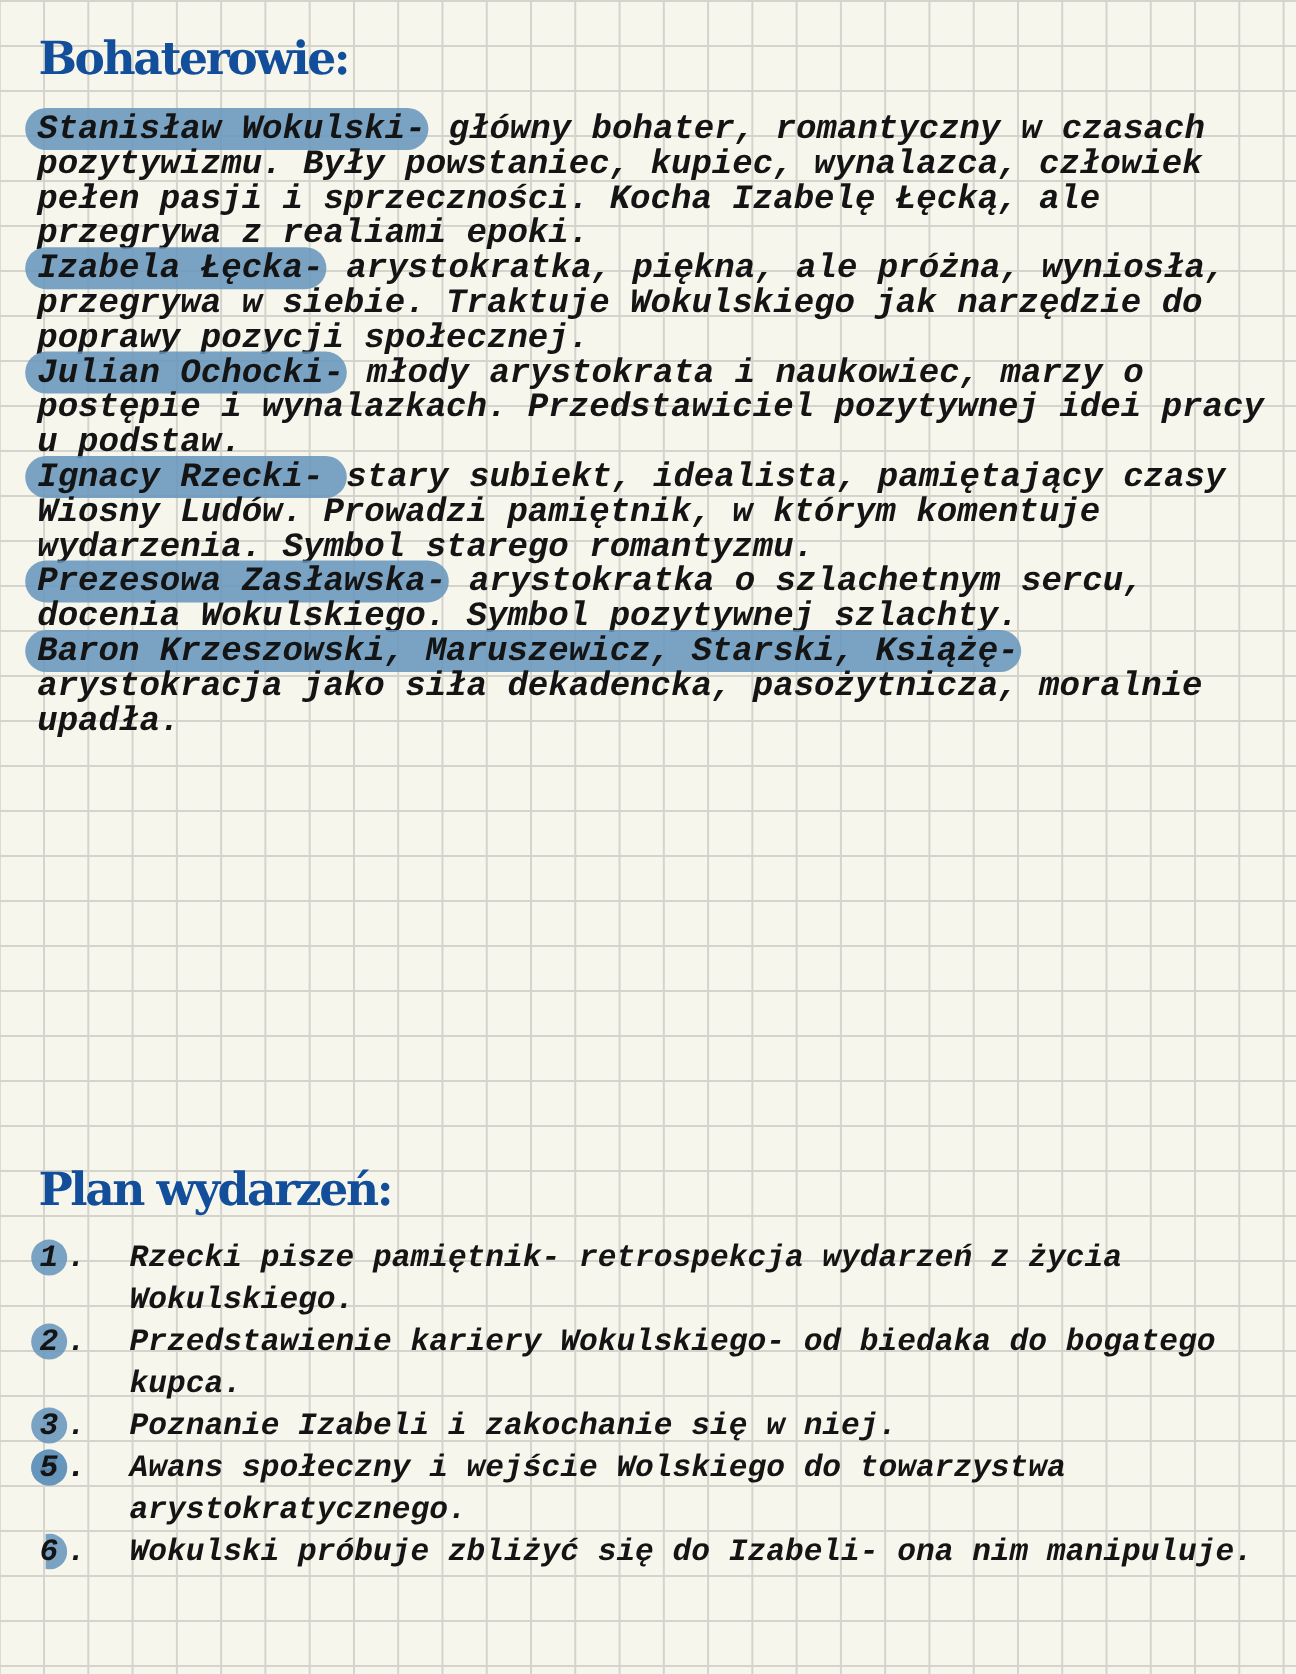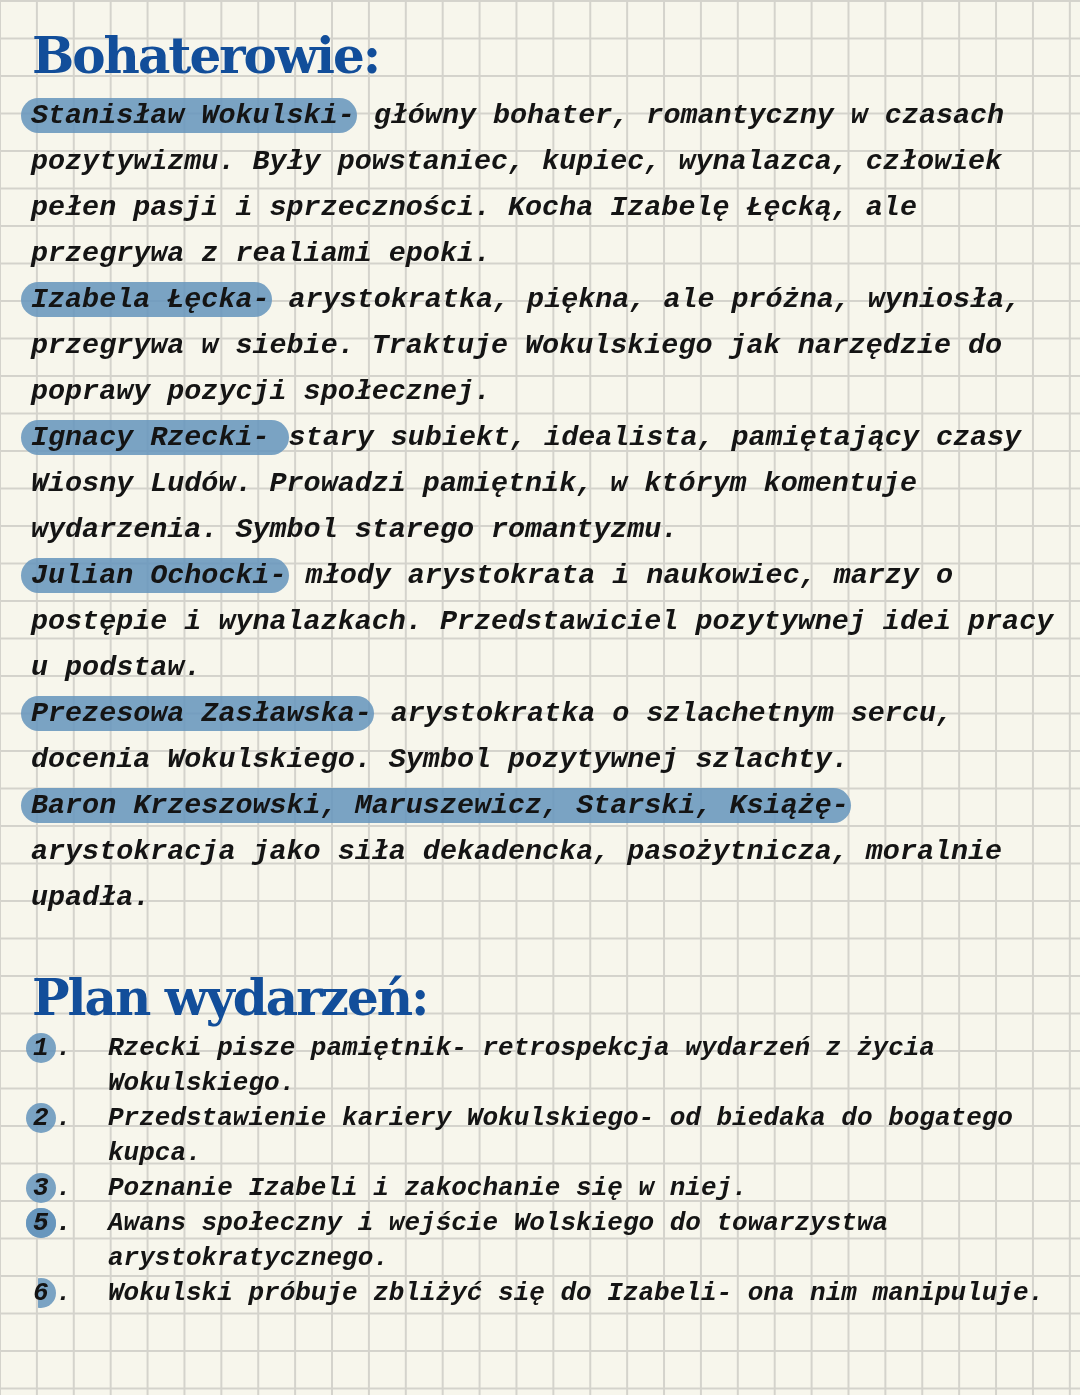--- a/index.html
+++ b/index.html
@@ -9,30 +9,30 @@
       background-image:
         linear-gradient(to right, #d4d3cc 1.5px, transparent 1.5px),
         linear-gradient(to bottom, #d4d3cc 1.5px, transparent 1.5px);
       background-size: 36.9px 37.5px;
       background-position: -1px 0px;
       position: relative;
     }
     .heading {
       position: absolute; left: 32px; margin: 0;
       font-family: "DejaVu Serif", "Liberation Serif", serif;
-      font-weight: bold; color: #124e9a; font-size: 50px;
+      font-weight: bold; color: #124e9a; font-size: 38px;
       letter-spacing: -2px;
     }
     #h1 { top: 26px; }
     #h2 { top: 968px; }
     .chars {
       position: absolute; left: 31px; top: 93px; width: 1030px;
       font-family: "Liberation Mono", "DejaVu Sans Mono", monospace;
       font-style: italic; font-weight: bold; font-size: 28.4px;
-      line-height: 46px; color: #141414;
+      line-height: 29px; color: #141414;
     }
     .char { display: block; margin: 0; }
     .name {
       background: rgba(100,148,188,0.85);
       border-radius: 20px; padding: 1px 2px 1px 2px; margin-left: -10px; padding-left: 10px;
     }
     .plan {
       position: absolute; left: 0; top: 1031px; width: 1080px;
       font-family: "Liberation Mono", "DejaVu Sans Mono", monospace;
       font-style: italic; font-weight: bold; font-size: 26px;
@@ -48,22 +48,22 @@
     .dot { position: absolute; left: 56px; top: 0; }
   </style>
 </head>
 <body>
 
 <h1 id="h1" class="heading">Bohaterowie:</h1>
 
 <div class="chars">
   <p class="char"><span class="name">Stanisław Wokulski-</span><span> główny bohater, romantyczny w czasach pozytywizmu. Były powstaniec, kupiec, wynalazca, człowiek pełen pasji i sprzeczności. Kocha Izabelę Łęcką, ale przegrywa z realiami epoki.</span></p>
   <p class="char"><span class="name">Izabela Łęcka-</span><span> arystokratka, piękna, ale próżna, wyniosła, przegrywa w siebie. Traktuje Wokulskiego jak narzędzie do poprawy pozycji społecznej.</span></p>
+  <p class="char"><span class="name">Julian Ochocki-</span><span> młody arystokrata i naukowiec, marzy o postępie i wynalazkach. Przedstawiciel pozytywnej idei pracy u podstaw.</span></p>
   <p class="char"><span class="name">Ignacy Rzecki- </span><span>stary subiekt, idealista, pamiętający czasy Wiosny Ludów. Prowadzi pamiętnik, w którym komentuje wydarzenia. Symbol starego romantyzmu.</span></p>
-  <p class="char"><span class="name">Julian Ochocki-</span><span> młody arystokrata i naukowiec, marzy o postępie i wynalazkach. Przedstawiciel pozytywnej idei pracy u podstaw.</span></p>
   <p class="char"><span class="name">Prezesowa Zasławska-</span><span> arystokratka o szlachetnym sercu, docenia Wokulskiego. Symbol pozytywnej szlachty.</span></p>
   <p class="char"><span class="name">Baron Krzeszowski, Maruszewicz, Starski, Książę-</span><span> arystokracja jako siła dekadencka, pasożytnicza, moralnie upadła.</span></p>
 </div>
 
 <h2 id="h2" class="heading">Plan wydarzeń:</h2>
 
 <div class="plan">
   <div class="plan-item">
     <span class="num">
         <span>1</span>

